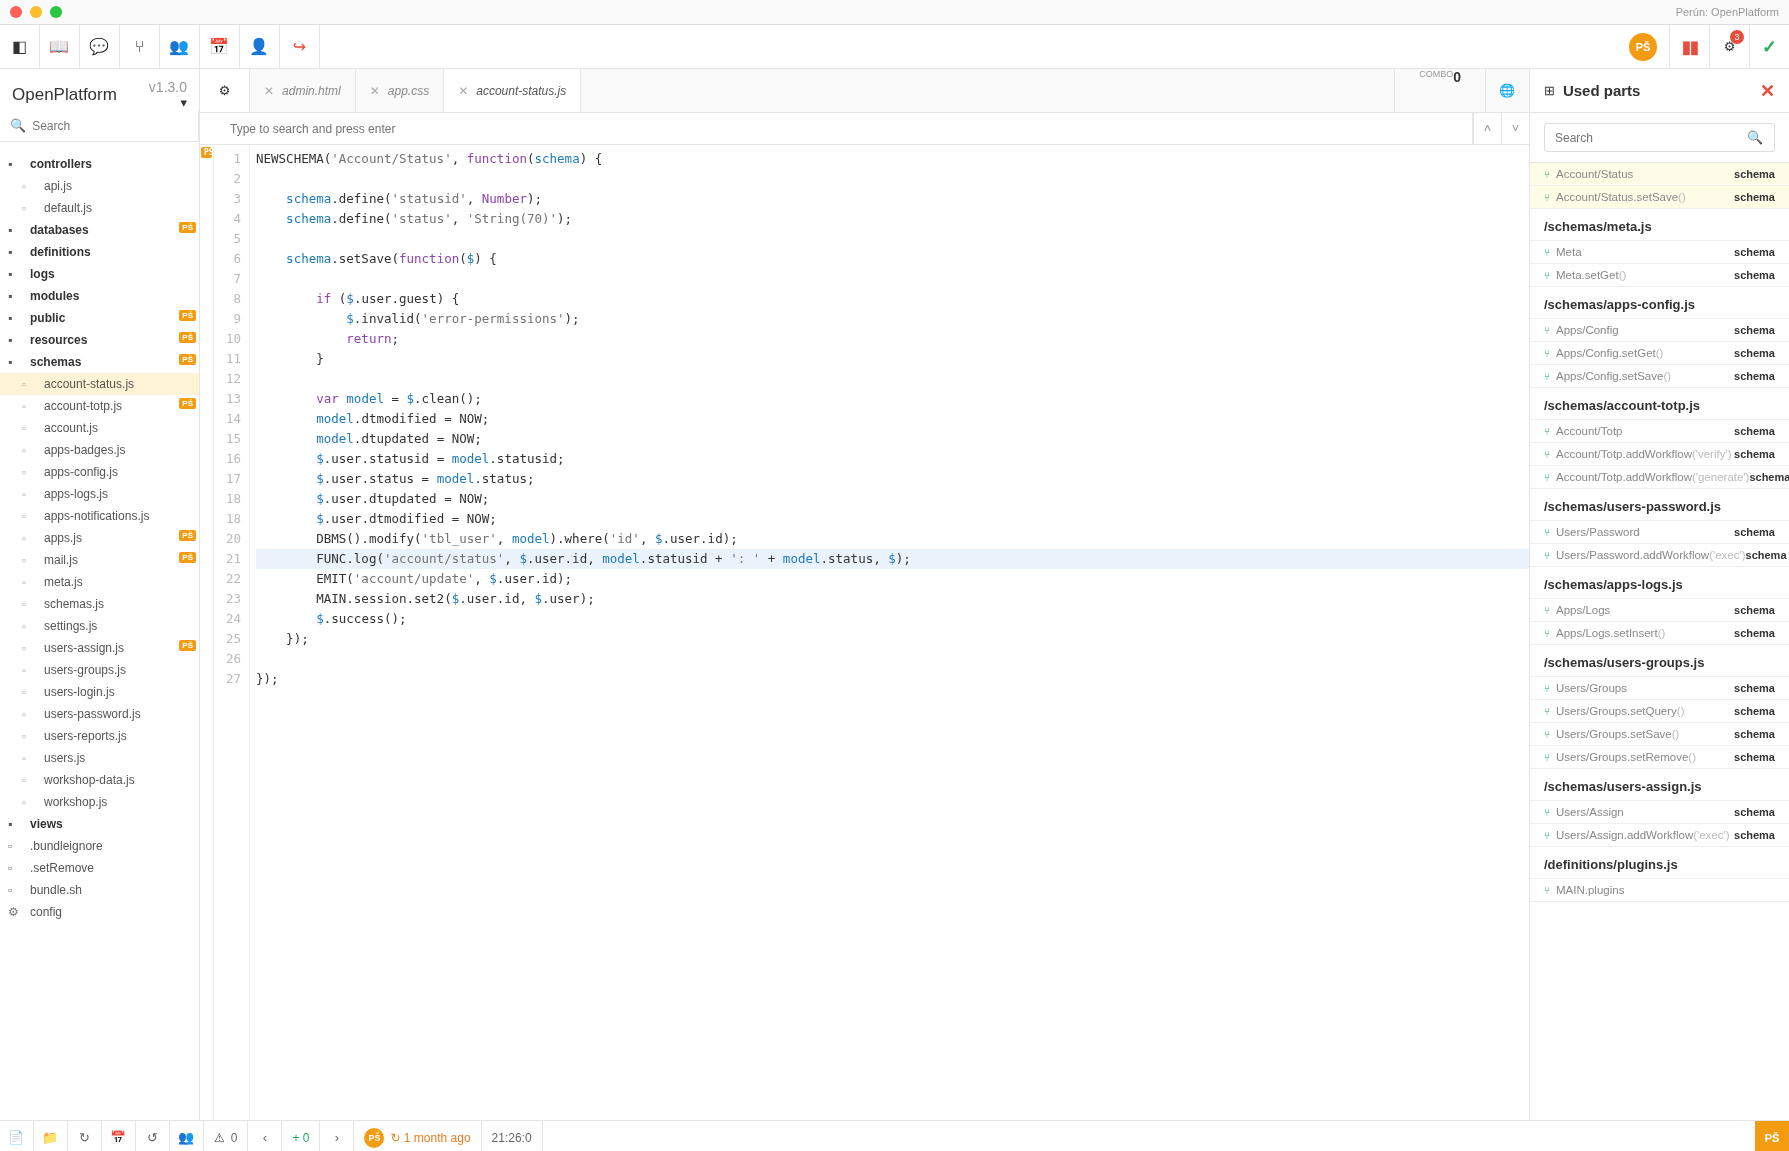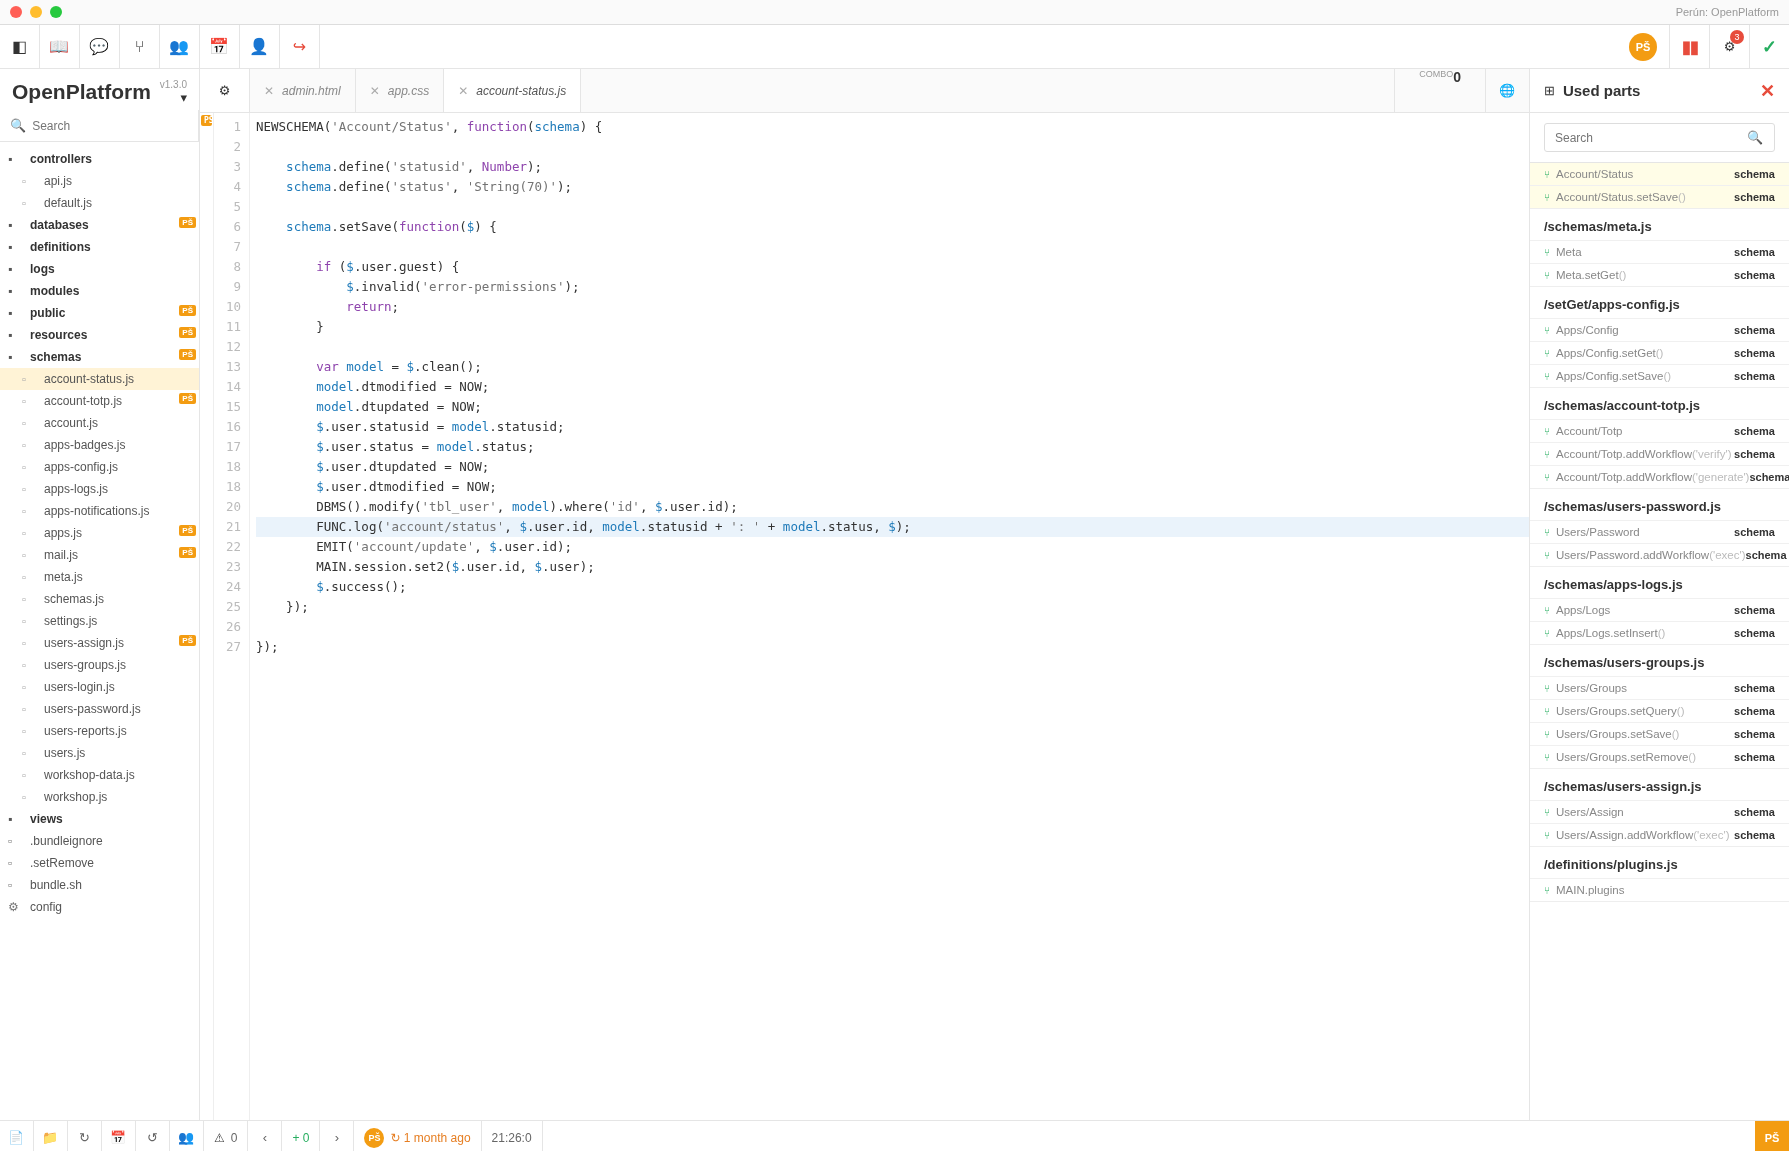--- a/index.html
+++ b/index.html
@@ -15,22 +15,22 @@
 .topbar-btn.logo{background:#fff}
 .topbar-right{margin-left:auto;display:flex;align-items:center;height:100%}
 .avatar-badge{width:28px;height:28px;border-radius:50%;background:#f39c12;color:#fff;display:flex;align-items:center;justify-content:center;font-weight:600;font-size:11px;margin-right:12px}
 .toolbar-right-btn{width:40px;height:100%;display:flex;align-items:center;justify-content:center;border-left:1px solid #e5e5e5;cursor:pointer;position:relative}
 .pause-icon{color:#e74c3c;font-size:18px;letter-spacing:-2px}
 .badge-count{position:absolute;top:5px;right:5px;background:#e74c3c;color:#fff;font-size:9px;width:14px;height:14px;border-radius:50%;display:flex;align-items:center;justify-content:center}
 .check-green{color:#27ae60;font-size:18px;font-weight:bold}
 .layout{display:flex;height:calc(100vh - 22px - 44px - 34px)}
 .sidebar{width:200px;border-right:1px solid #e5e5e5;display:flex;flex-direction:column;overflow:hidden}
 .sidebar-header{padding:10px 12px;border-bottom:1px solid #e5e5e5;display:flex;align-items:center;justify-content:space-between}
-.project-name{font-weight:700;font-size:21px}
-.version{font-size:10px;color:#999}
+.project-name{font-weight:400;font-size:17px}
+.version{font-size:14px;color:#999}
 .file-tree{flex:1;overflow-y:auto}
 .tree-row{display:flex;align-items:center;padding:4px 8px;cursor:pointer;font-size:12px;position:relative}
 .tree-row.active{background:#fff3d6}
 .tree-row .icon{width:16px;margin-right:6px;color:#777}
 .tree-row.folder{font-weight:700;color:#333}
 .tree-row.folder .icon{color:#555}
 .tree-row.file{padding-left:22px;font-weight:400;color:#555}
 .tree-row.file .icon{color:#aaa;font-size:11px}
 .tree-row.root-file{padding-left:8px;font-weight:400;color:#555}
 .user-marker{position:absolute;right:3px;top:3px;background:#f39c12;color:#fff;font-size:8px;padding:1px 3px;border-radius:2px;font-weight:600}
@@ -303,20 +303,30 @@
             <span class="close">✕</span>
             <span>account-status.js</span>
           </div>
         </div>
       <div class="combo">
         <div class="combo-label">COMBO</div>
         <div class="combo-val">0</div>
       </div>
       <div class="globe-btn">🌐</div>
     </div>
+    <div class="search-row">
+      <div class="search-files" style="width:auto;flex:0 0 0;border:none"></div>
+      <div class="search-editor">
+        <input placeholder="Type to search and press enter" style="">
+      </div>
+      <div class="search-nav">
+        <span>˄</span>
+        <span>˅</span>
+      </div>
+    </div>
     <div class="code-wrap">
       <div class="user-col" id="user-col">
           <div style="height: 20px;">
             <span class="user-marker" style="position:static;display:block;margin:2px 1px">PŠ</span>
           </div>
           <div style="height: 20px;"></div>
           <div style="height: 20px;"></div>
           <div style="height: 20px;"></div>
           <div style="height: 20px;"></div>
           <div style="height: 20px;"></div>
@@ -407,21 +417,21 @@
             <span class="panel-item-name">Meta</span>
             <span class="panel-item-type">schema</span>
           </div>
           <div class="panel-item">
             <span class="panel-item-icon">⑂</span>
             <span class="panel-item-name">Meta.setGet<span class="extra">()</span></span>
             <span class="panel-item-type">schema</span>
           </div>
         </div>
         <div class="panel-group">
-          <div class="panel-group-title">/setGet/apps-config.js</div>
+          <div class="panel-group-title">/schemas/apps-config.js</div>
           <div class="panel-item">
             <span class="panel-item-icon">⑂</span>
             <span class="panel-item-name">Apps/Config</span>
             <span class="panel-item-type">schema</span>
           </div>
           <div class="panel-item">
             <span class="panel-item-icon">⑂</span>
             <span class="panel-item-name">Apps/Config.setGet<span class="extra">()</span></span>
             <span class="panel-item-type">schema</span>
           </div>

